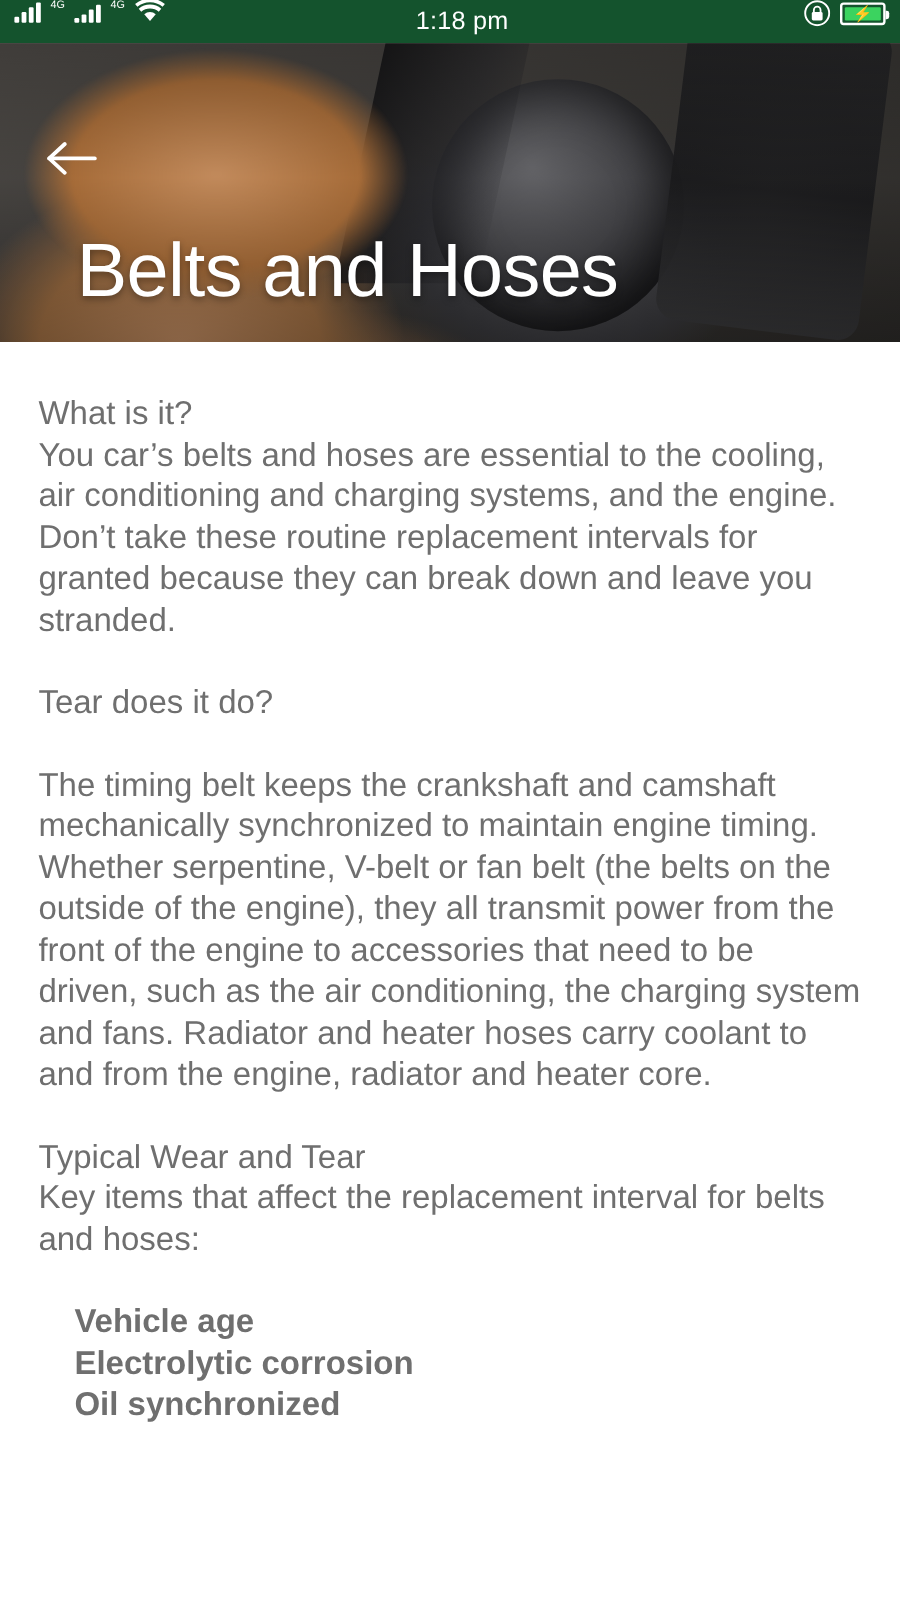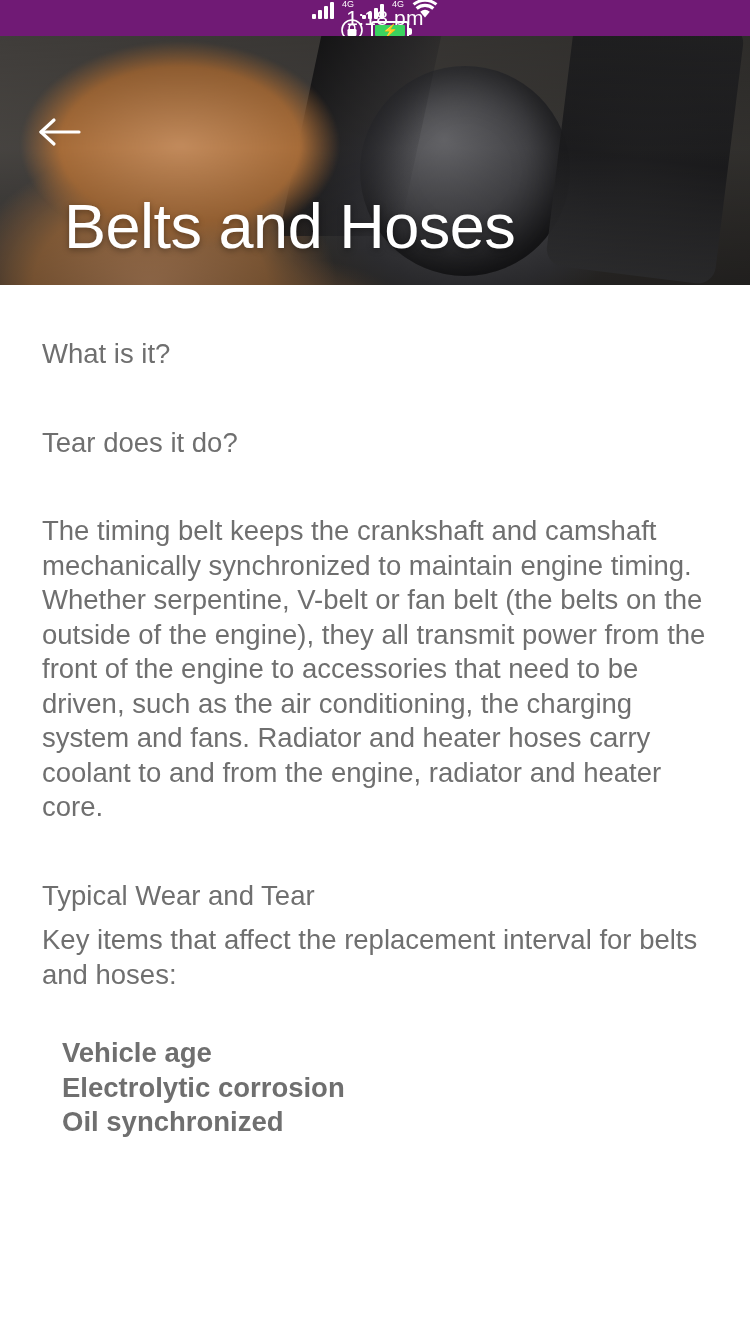--- a/index.html
+++ b/index.html
@@ -7,28 +7,27 @@
     width: 750px;
     height: 1333px;
     background: #ffffff;
     font-family: "Liberation Sans", sans-serif;
     overflow: hidden;
   }
 
   
   .status-bar {
     height: 36px;
-    background: #701a75;
-    display: flex;
-    align-items: center;
+    background: #14532d;
+    display: flex;
+    align-items: flex-start;
     justify-content: space-between;
     padding: 0 12px;
     color: #ffffff;
     position: relative;
-    flex-direction: column;
   }
   .status-left, .status-right {
     display: flex;
     align-items: center;
     gap: 8px;
   }
   .status-time {
     position: absolute;
     left: 0; right: 0;
     text-align: center;
@@ -187,21 +186,21 @@
 
   
   .article {
     padding: 42px 32px 0 32px;
     color: #6f6f6f;
     font-size: 27.5px;
     line-height: 34.5px;
     height: calc(1333px - 36px - 338px);
     overflow: hidden;
   }
-  .article p { margin: 10px; }
+  .article p { margin: 0; }
   .para-gap { height: 34px; }
   .list-block {
     padding-left: 30px;
   }
   .list-block div { white-space: nowrap; font-weight: bold; }
 </style>
 </head>
 <body>
 
 <div class="status-bar">
@@ -260,20 +259,21 @@
         <path d="M16 4 L3 16 L16 28" stroke="#fff" stroke-width="3.2" fill="none" stroke-linecap="round" stroke-linejoin="round"></path>
       </svg>
     </span>
   </div>
 
   <div class="hero-title">Belts and Hoses</div>
 </div>
 
 <div class="article">
   <p>What is it?</p>
+  <p>You car’s belts and hoses are essential to the cooling, air conditioning and charging systems, and the engine. Don’t take these routine replacement intervals for granted because they can break down and leave you stranded.</p>
 
   <div class="para-gap"></div>
 
   <p>Tear does it do?</p>
 
   <div class="para-gap"></div>
 
   <p>The timing belt keeps the crankshaft and camshaft mechanically synchronized to maintain engine timing. Whether serpentine, V-belt or fan belt (the belts on the outside of the engine), they all transmit power from the front of the engine to accessories that need to be driven, such as the air conditioning, the charging system and fans. Radiator and heater hoses carry coolant to and from the engine, radiator and heater core.</p>
 
   <div class="para-gap"></div>

